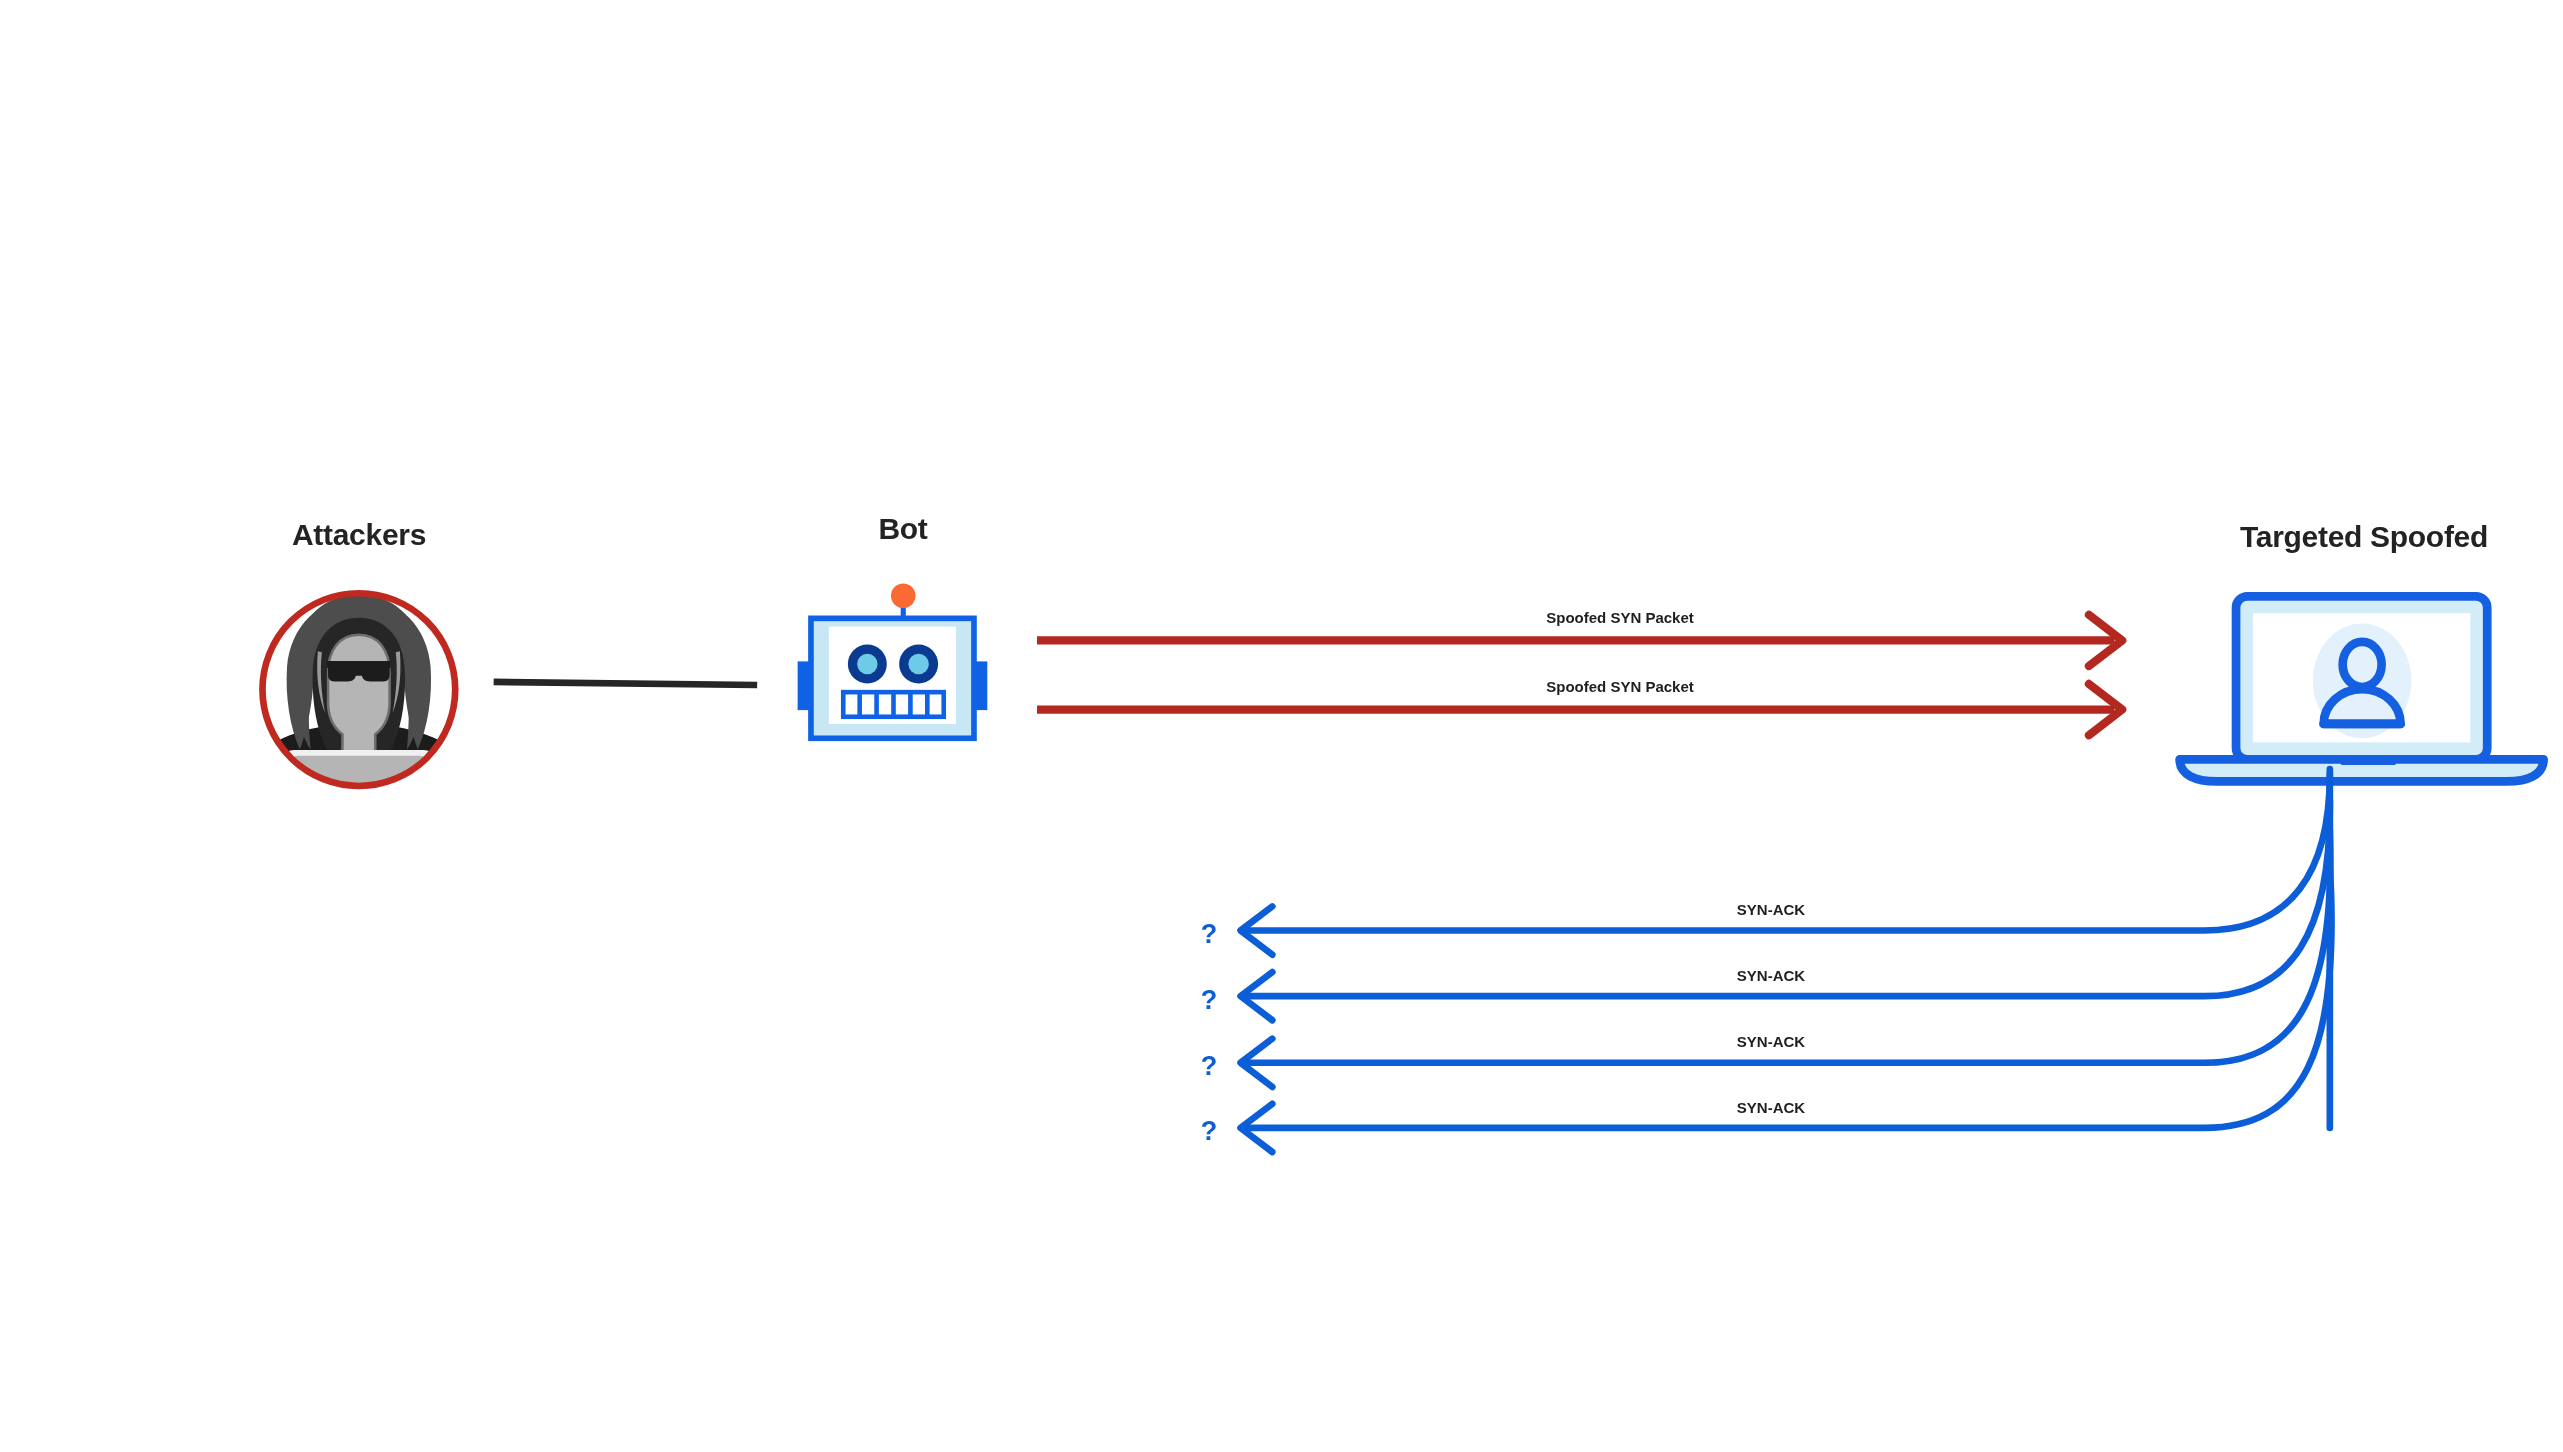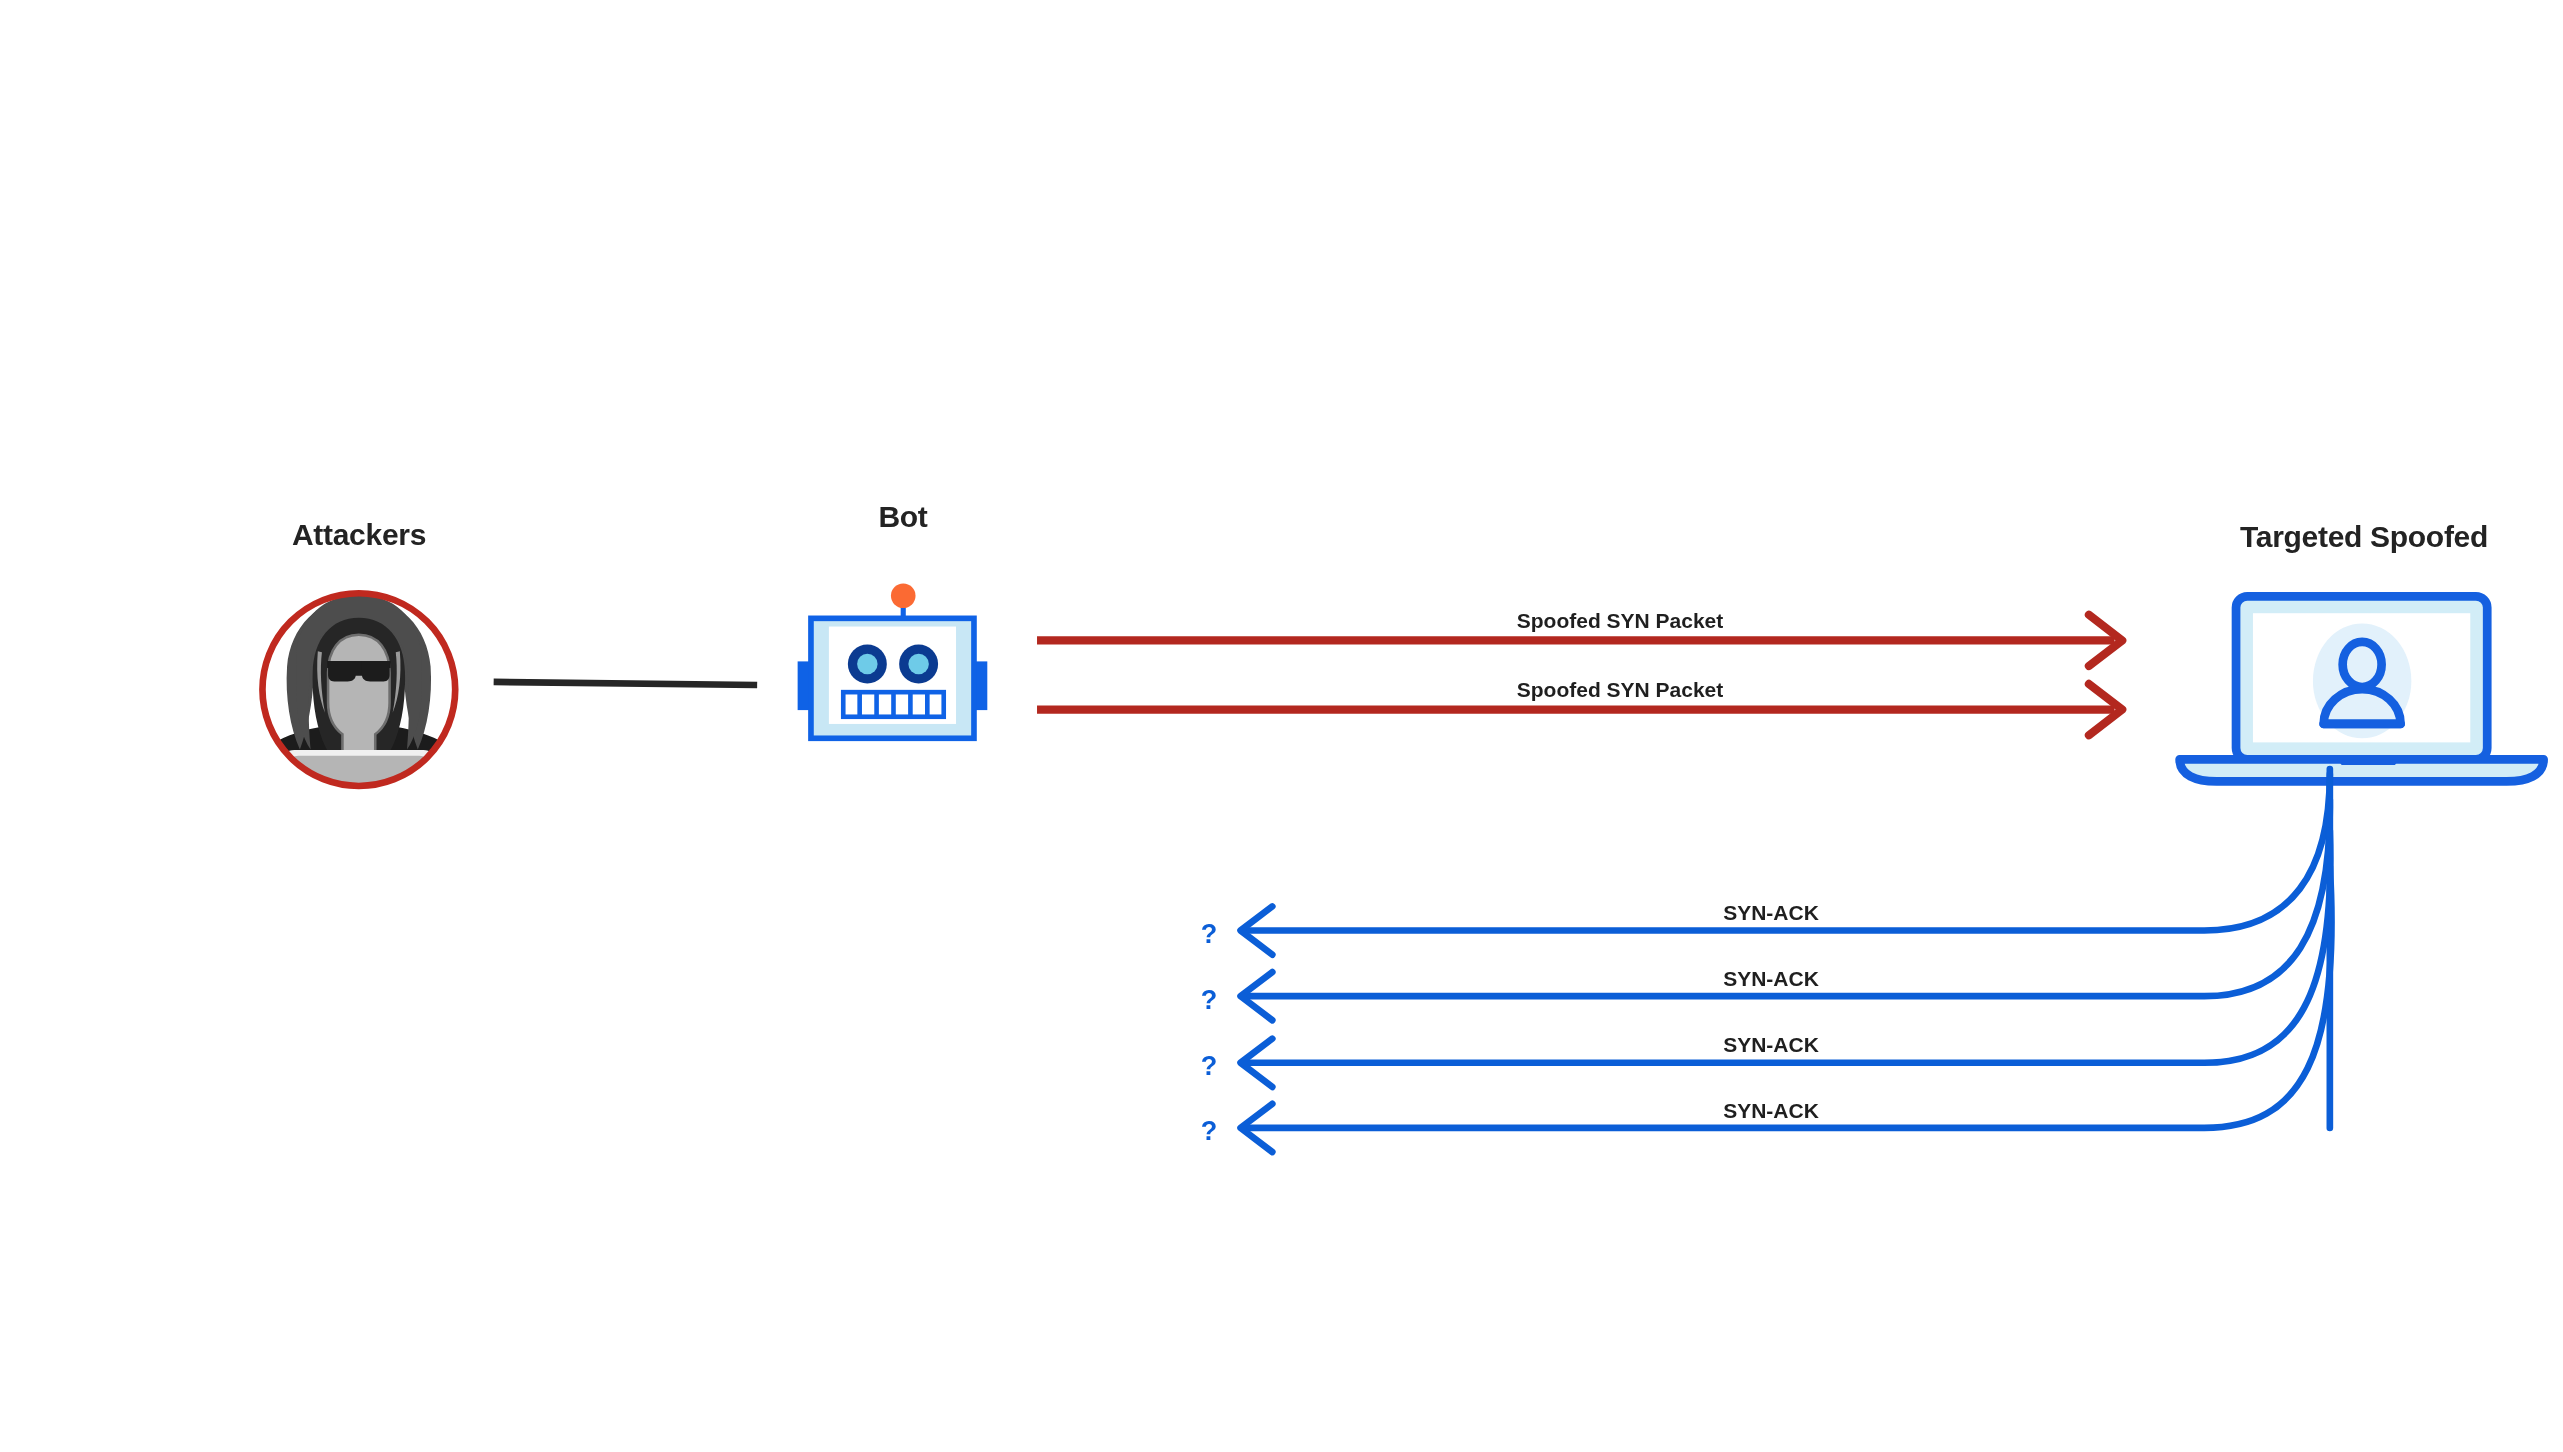--- a/index.html
+++ b/index.html
@@ -37,21 +37,21 @@
     letter-spacing: -0.3px;
     white-space: nowrap;
     text-align: left;
     transform: translateX(-50%);
     line-height: 1;
   }
   .flow-label {
     position: absolute;
     font-family: "Liberation Sans", sans-serif;
     font-weight: bold;
-    font-size: 21px;
+    font-size: 15px;
     color: #1f1f1f;
     white-space: nowrap;
     transform: translateX(-50%);
     line-height: 1;
   }
   .qmark {
     position: absolute;
     font-family: "Liberation Sans", sans-serif;
     font-weight: bold;
     font-size: 27px;
@@ -177,21 +177,21 @@
       <g>
         <path d="M4545 1690 C 4566 2060 4490 2200 4300 2200 L 2432 2200"></path>
         <polyline points="2482,2153 2420,2200 2482,2247" stroke-linejoin="round"></polyline>
       </g>
     </g>
 
   </svg>
 
   <div class="node-label" style="left:359px; top:520px;">Attackers</div>
 
-  <div class="node-label" style="left:903px; top:502px;">Bot</div>
+  <div class="node-label" style="left:903px; top:514px;">Bot</div>
 
   <div class="node-label" style="left:2364px; top:522px;">Targeted Spoofed</div>
 
   <div class="flow-label" style="left:1620px; top:610px;">Spoofed SYN Packet</div>
 
   <div class="flow-label" style="left:1620px; top:679px;">Spoofed SYN Packet</div>
 
   <div class="flow-label" style="left:1771px; top:902px;">SYN-ACK</div>
   <div class="flow-label" style="left:1771px; top:968px;">SYN-ACK</div>
   <div class="flow-label" style="left:1771px; top:1034px;">SYN-ACK</div>

